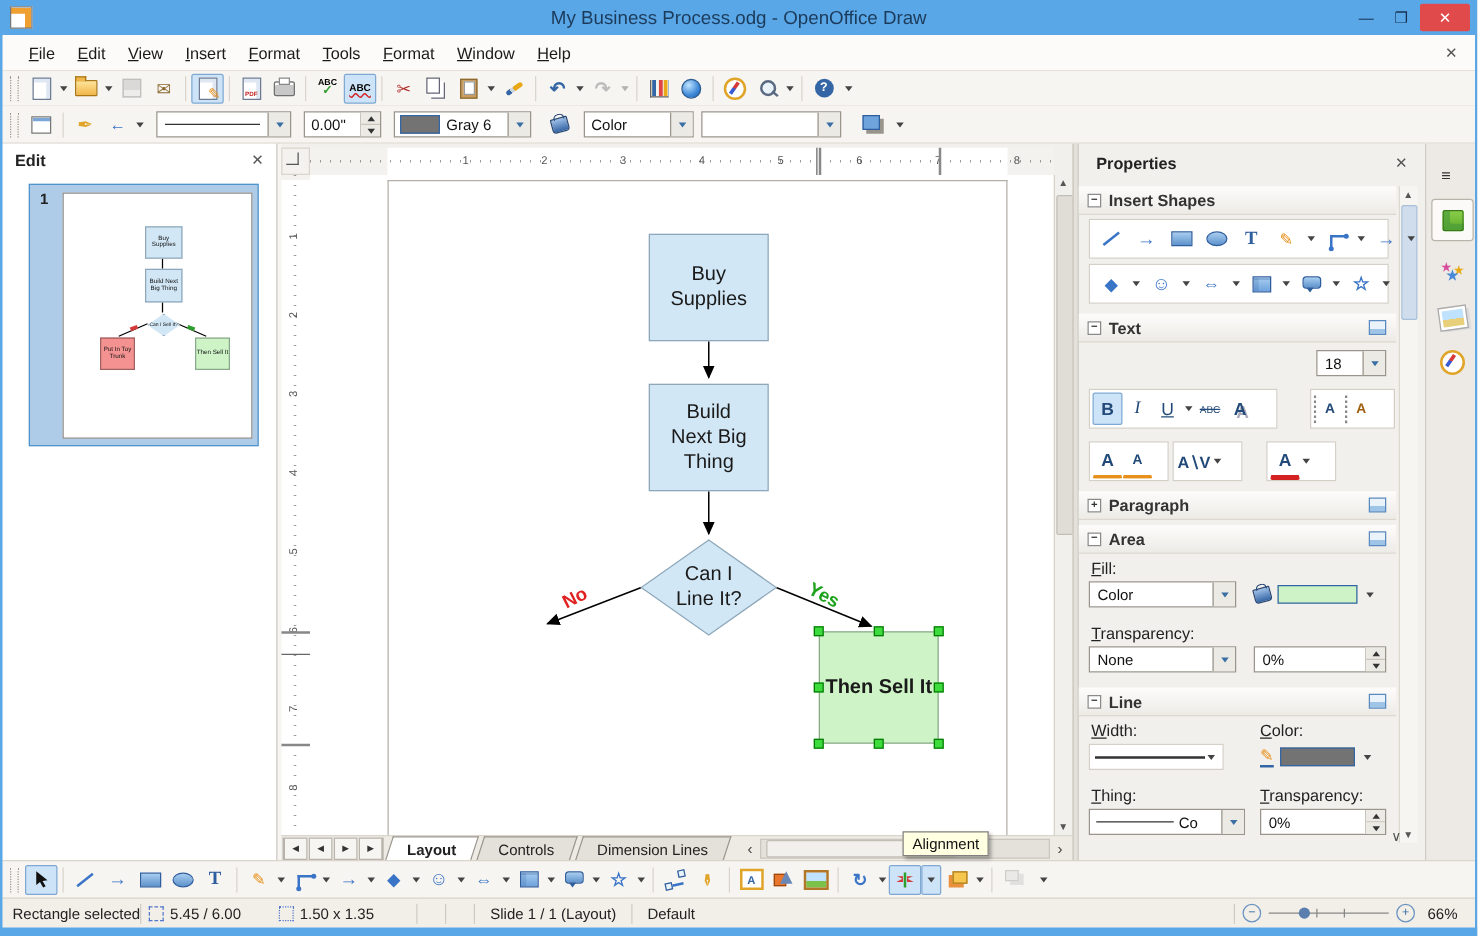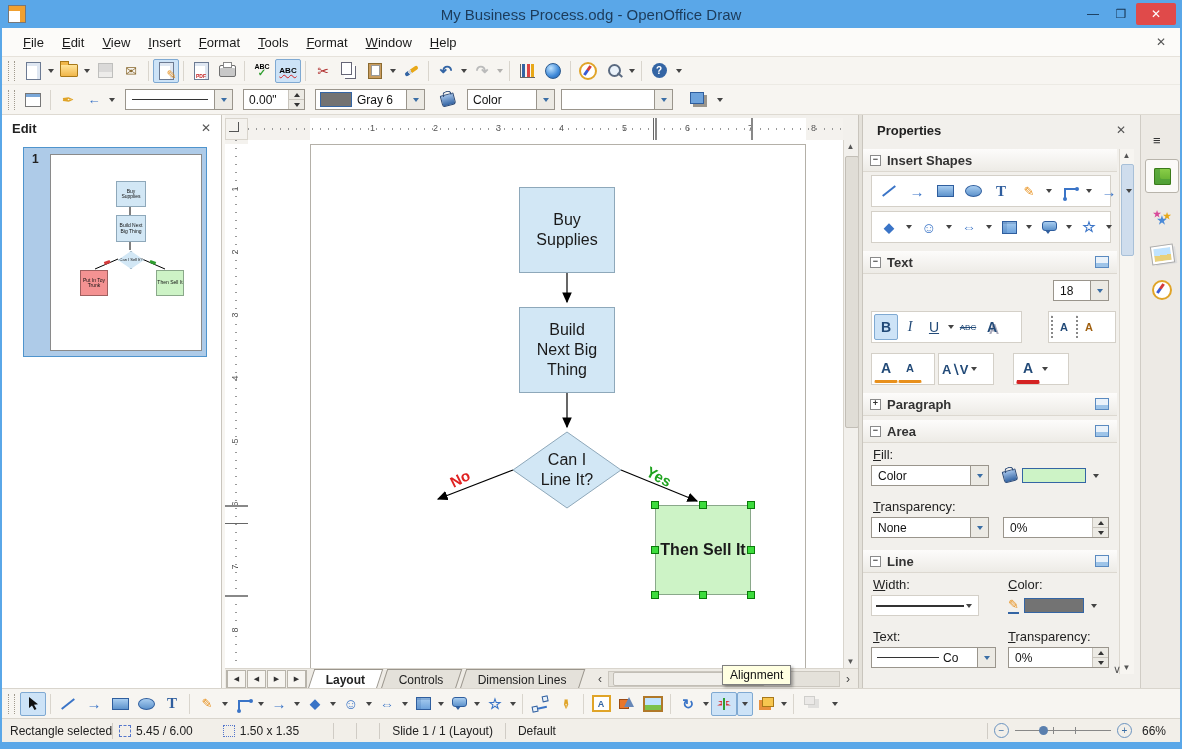--- a/index.html
+++ b/index.html
@@ -600,21 +600,21 @@
     <span class="abs label13" style="left:145px;top:462px;">Color:</span>
     <div class="row" style="position:absolute;left:8px;top:480px;width:108px;height:21px;background:#fff;border:1px solid #d4d0c8;padding:0 4px;box-sizing:border-box;">
       <span style="flex:1;height:2px;background:#333;"></span>
       <span class="dd"></span>
     </div>
     <div class="row" style="position:absolute;left:145px;top:480px;height:21px;gap:5px;">
       <span style="font-size:13px;color:#e8901c;border-bottom:2px solid #3465a4;">✎</span>
       <span class="swatch" style="width:58px;background:#737373;"></span>
       <span class="dd"></span>
     </div>
-    <span class="abs label13" style="left:10px;top:514px;">Text:</span>
+    <span class="abs label13" style="left:10px;top:514px;">Thing:</span>
     <span class="abs label13" style="left:145px;top:514px;">Transparency:</span>
     <div class="combo" style="position:absolute;left:8px;top:532px;width:125px;padding-left:5px;">
       <span style="width:62px;height:1px;background:#333;"></span>
       <span style="margin-left:4px;font-size:12px;">Co</span>
       <span class="cbtn" style="margin-left:auto;">
           <i></i>
         </span>
     </div>
     <div class="spin" style="position:absolute;left:145px;top:532px;width:101px;padding-left:6px;">
       <span>0%</span>

